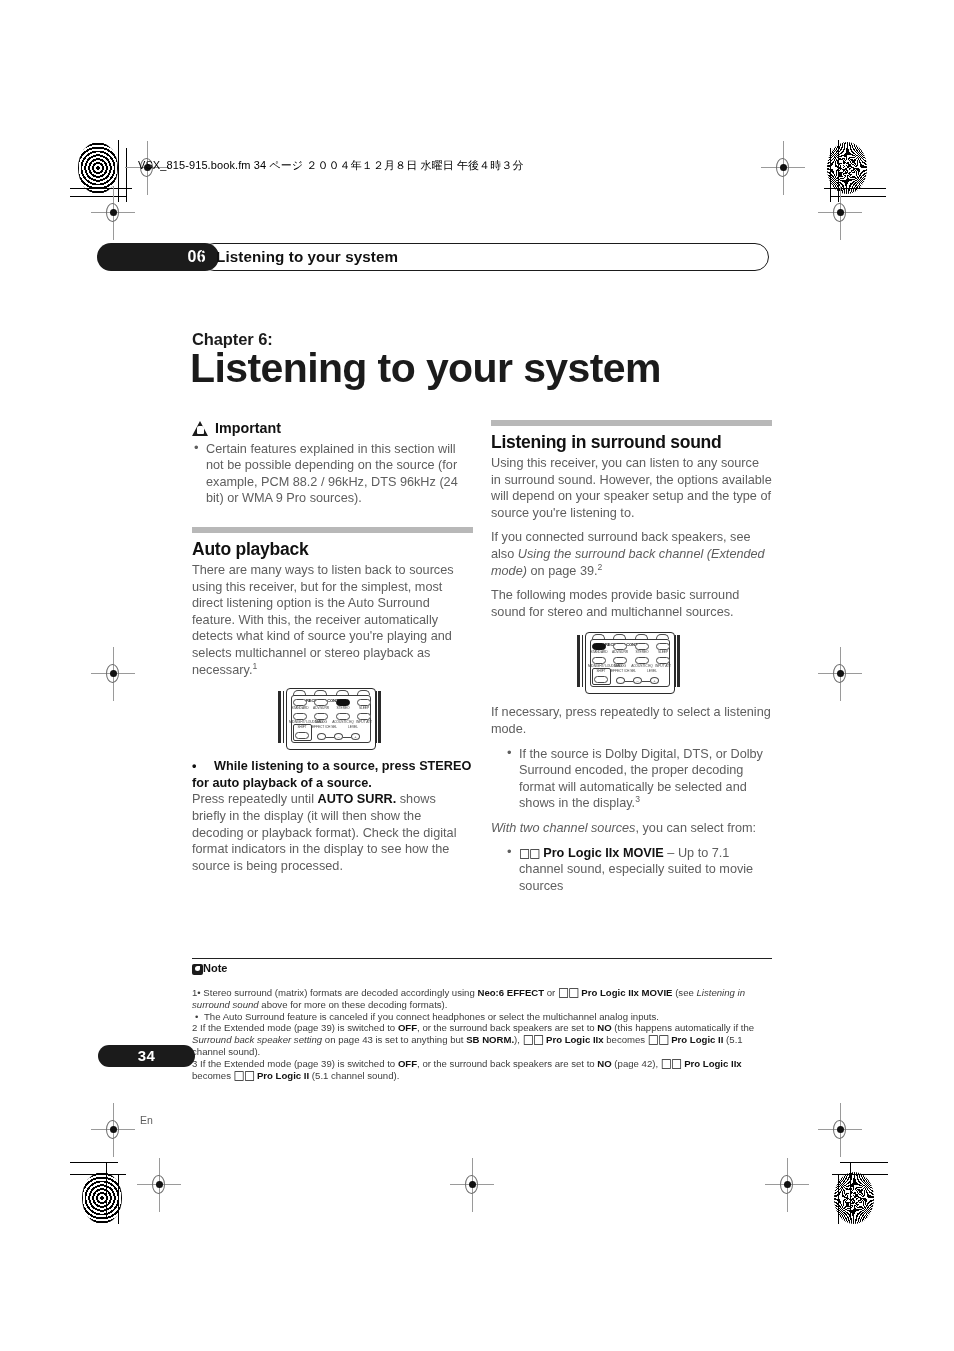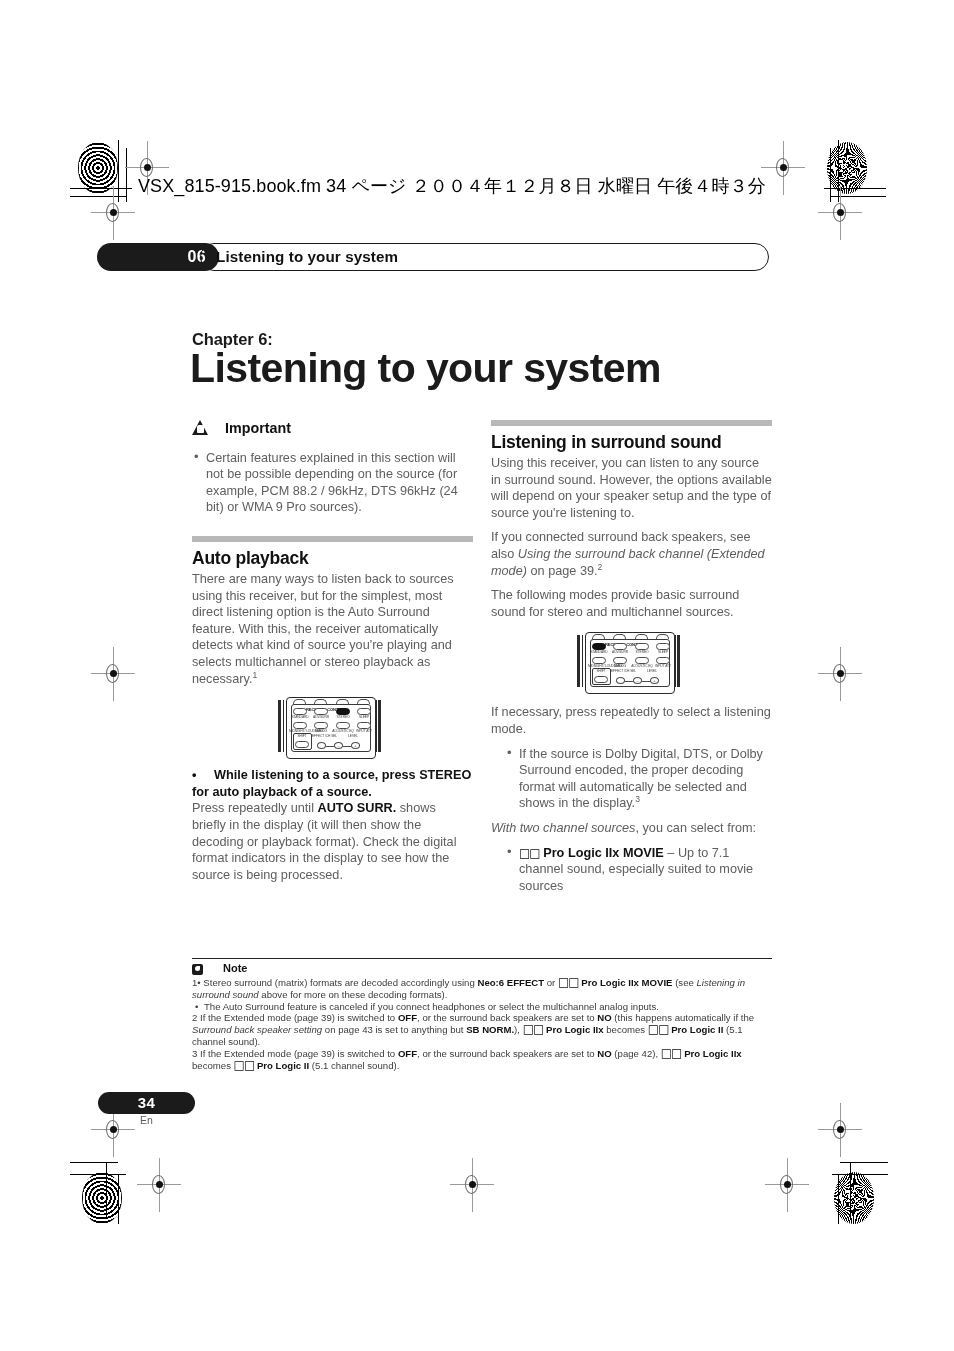--- a/index.html
+++ b/index.html
@@ -72,22 +72,22 @@
     position: absolute;
     pointer-events: none;
   }
   .crop-corner .h { position: absolute; height: 1.4px; background: #000; }
   .crop-corner .v { position: absolute; width: 1.4px; background: #000; }
 
   
   .file-header {
     position: absolute;
     left: 138px;
-    top: 174px;
-    font-size: 18px;
+    top: 158px;
+    font-size: 11px;
     letter-spacing: 0.1px;
     color: #000;
     white-space: nowrap;
     font-family: "Liberation Sans", sans-serif;
   }
 
   
   .running-head {
     position: absolute;
     left: 97px;
@@ -169,26 +169,26 @@
     font-size: 17.5px;
     font-weight: bold;
     color: #111;
     letter-spacing: -0.25px;
     margin: 0 0 2px 0;
     line-height: 21px;
   }
 
   .important-head {
     display: flex;
-    align-items: flex-start;
-    gap: 16px;
+    align-items: center;
+    gap: 6px;
     font-size: 14.3px;
     font-weight: bold;
     color: #111;
-    margin-bottom: 13px;
+    margin-bottom: 4px;
   }
   .warn-icon {
     width: 17px; height: 15px;
     position: relative;
     flex: none;
   }
   .warn-icon .tri {
     position: absolute;
     left: 0; top: 0;
     width: 0; height: 0;
@@ -358,25 +358,25 @@
     color: #3c3c3c;
   }
   .note-rule {
     height: 1.3px;
     background: #222;
     margin-bottom: 4px;
   }
   .note-head {
     display: flex;
     align-items: center;
-    gap: 20px;
+    gap: 0;
     font-size: 11px;
     font-weight: bold;
     color: #111;
-    margin-bottom: 2px;
+    margin-bottom: 12px;
   }
   .note-icon {
     width: 11px; height: 11px;
     background: #1b1b1b;
     border-radius: 2px;
     position: relative;
     flex: none;
   }
   .note-icon::after {
     content: "";
@@ -392,21 +392,21 @@
   .note-block .sub::before {
     content: "\2022";
     position: absolute;
     left: 3px;
   }
 
   
   .pagenum {
     position: absolute;
     left: 98px;
-    top: 1092px;
+    top: 1045px;
     width: 97px;
     height: 22px;
     background: #1b1b1b;
     border-radius: 11px;
     color: #fff;
     font-weight: bold;
     font-size: 15px;
     line-height: 22px;
     text-align: center;
     letter-spacing: 0.3px;

